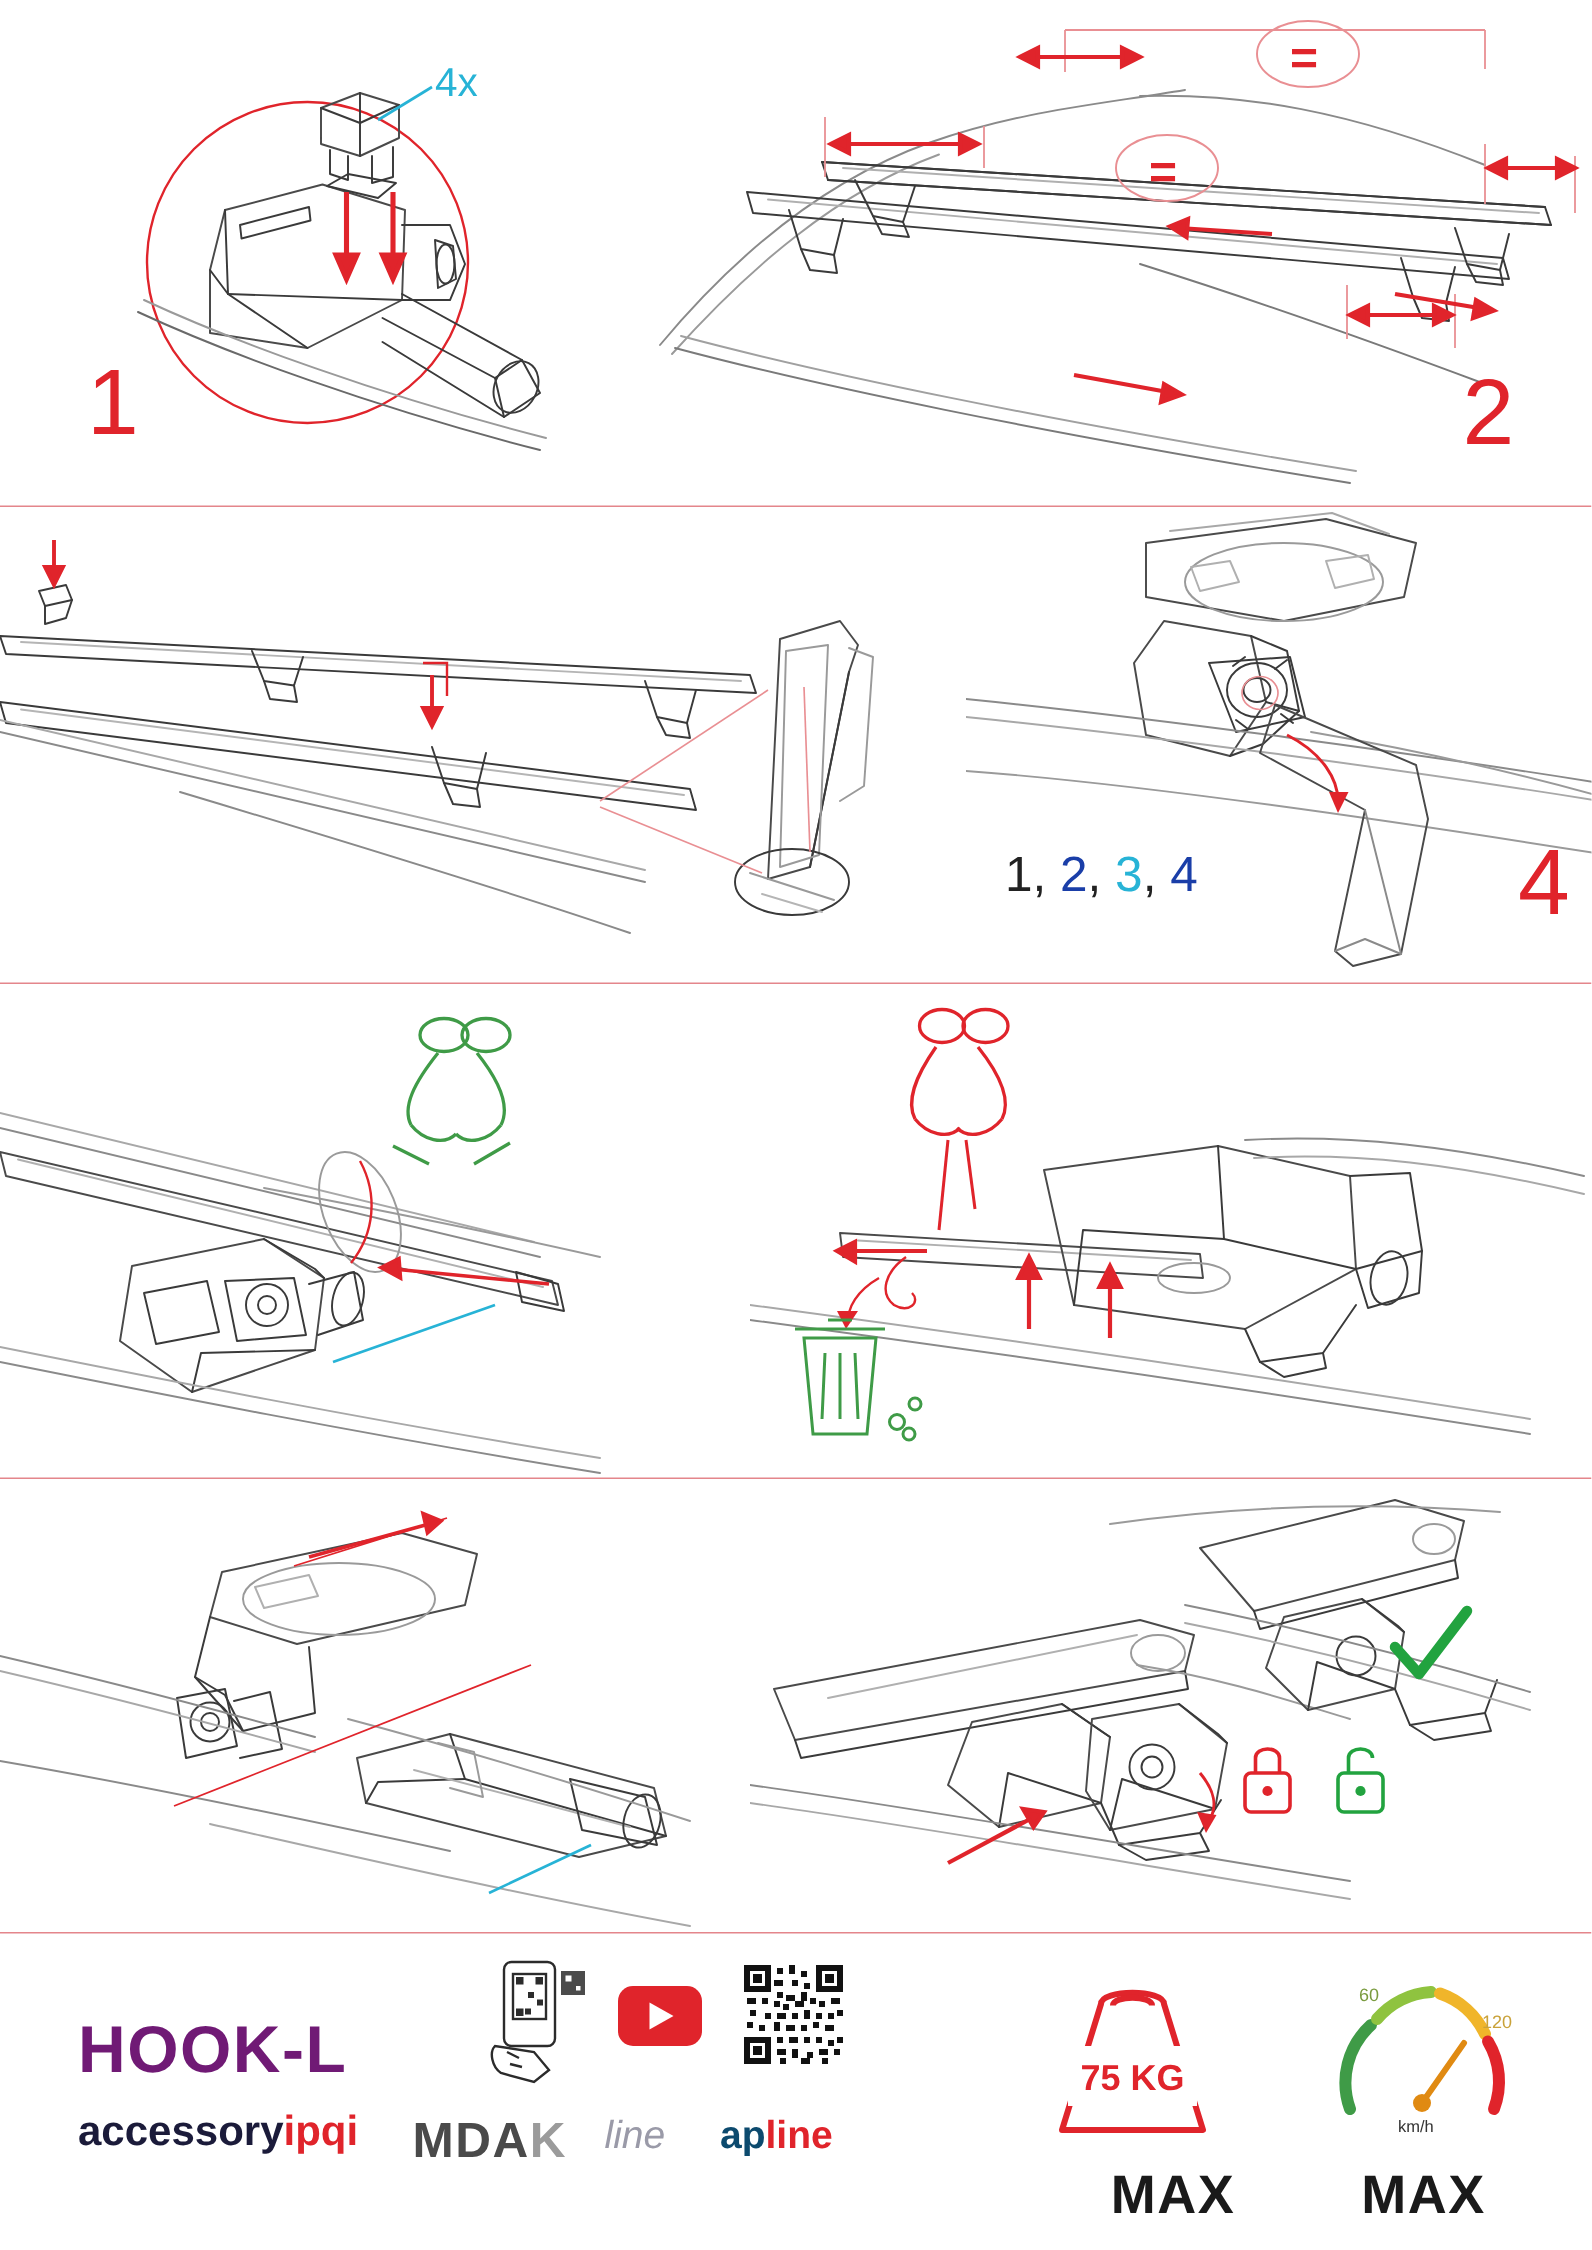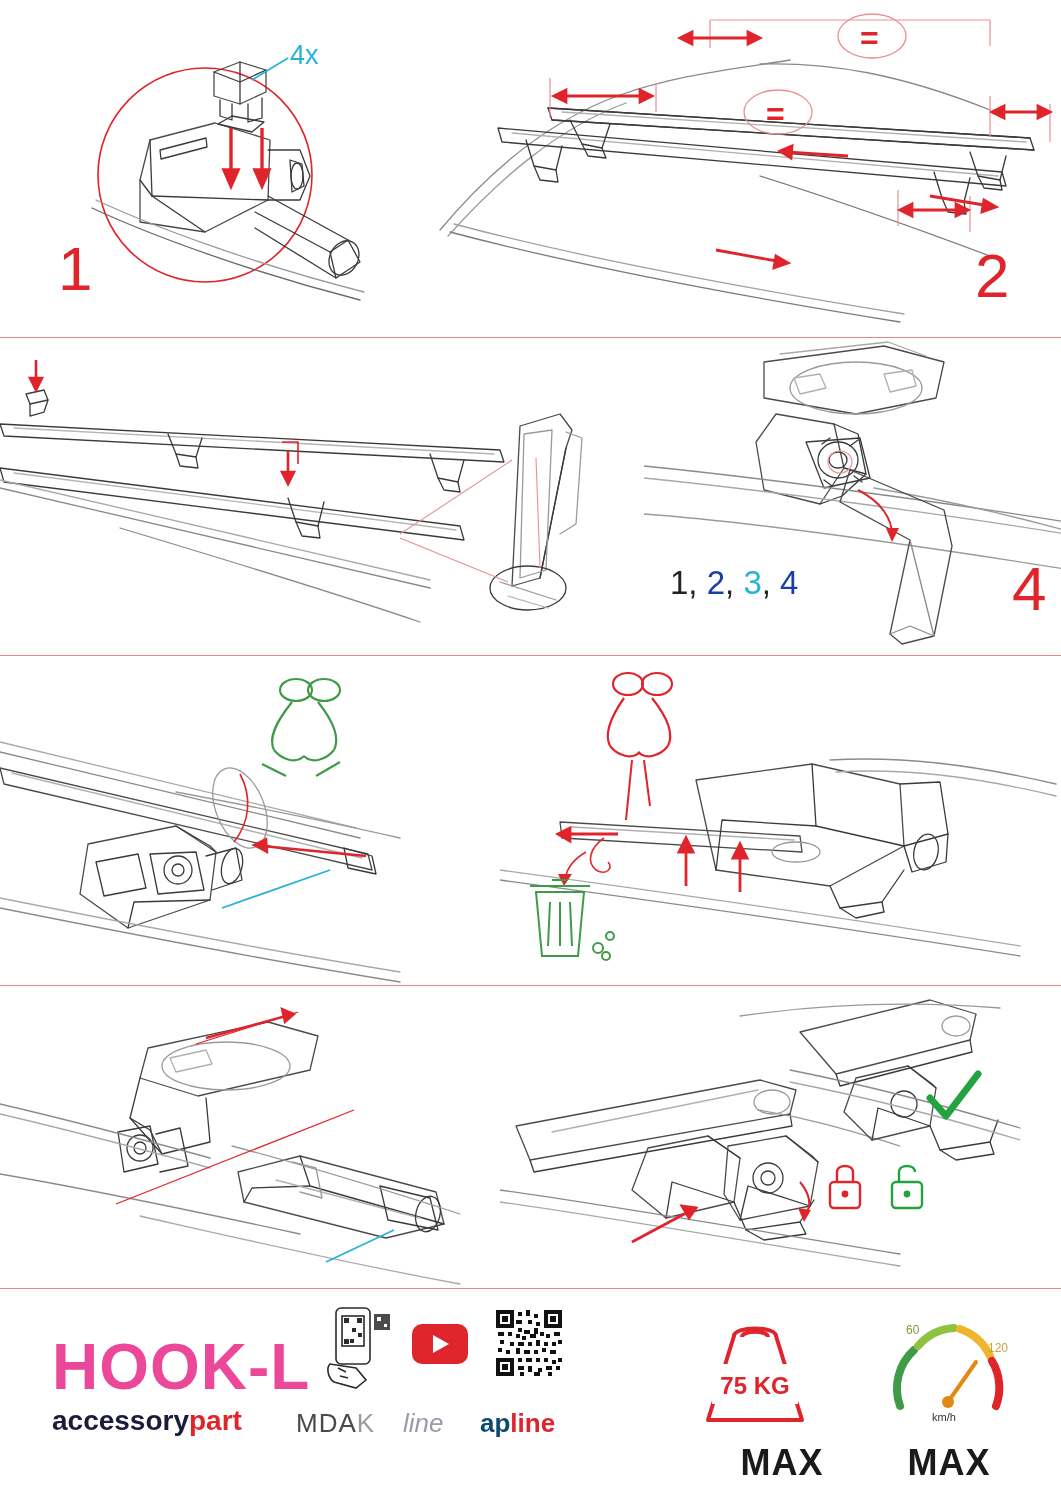--- a/index.html
+++ b/index.html
@@ -7,25 +7,25 @@
   .sheet{position:relative;width:1061px;height:1500px;}
   .hr{position:absolute;left:0;width:1061px;height:1px;background:#e4868b;}
   .panel{position:absolute;overflow:hidden;}
   .stepnum{position:absolute;font-family:"Liberation Sans",sans-serif;font-weight:400;color:#e0242b;font-size:62px;line-height:1;letter-spacing:1px;}
   .lbl{position:absolute;font-size:22px;line-height:1;}
   .lbl.cy{color:#27b3d6;}
   .lbl.red{color:#e0242b;}
   svg{display:block;}
   
   .footer{position:absolute;left:0;top:1290px;width:1061px;height:210px;}
-  .brand{position:absolute;left:52px;top:40px;font-size:64px;letter-spacing:1px;color:#ec4899;font-weight:700;}
+  .brand{position:absolute;left:52px;top:52px;font-size:44px;letter-spacing:1px;color:#701a75;font-weight:700;}
   .brand-sub{position:absolute;left:52px;top:115px;font-size:28px;font-weight:700;}
   .brand-sub .a{color:#1b1b3a;}
   .brand-sub .b{color:#e0242b;}
-  .mdak{position:absolute;left:296px;top:118px;font-size:26px;font-weight:400;color:#4a4a4a;letter-spacing:1px;}
+  .mdak{position:absolute;left:275px;top:118px;font-size:33px;font-weight:700;color:#4a4a4a;letter-spacing:1px;}
   .mdak .k{color:#9b9b9b;}
   .ipqi{position:absolute;left:403px;top:118px;font-size:26px;color:#9a9aa8;font-style:italic;}
   .apline{position:absolute;left:480px;top:118px;font-size:26px;font-weight:700;}
   .apline .ap{color:#0c4a6e;}
   .apline .line{color:#e0242b;text-align:center;}
   .wt{position:absolute;left:690px;top:30px;width:130px;height:110px;}
   .wt .kg{position:absolute;left:0;top:52px;width:130px;text-align:center;color:#e0242b;font-size:24px;font-weight:700;}
   .maxlbl{position:absolute;font-size:36px;font-weight:700;letter-spacing:1px;color:#1a1a1a;}
   .qr{position:absolute;}
   .yt{position:absolute;left:412px;top:34px;width:56px;height:40px;background:#e0242b;border-radius:10px;}
@@ -493,21 +493,21 @@
       <g stroke="#22a33f" stroke-width="7" fill="none" stroke-linecap="round" stroke-linejoin="round">
         <path d="M430 112 L446 130 L478 88"></path>
       </g>
     </svg>
 
   </div>
 
   <div class="footer">
 
     <div class="brand">HOOK-L</div>
-    <div class="brand-sub"><span class="a">accessory</span><span class="b">part</span></div>
+    <div class="brand-sub"><span class="a">accessory</span><span class="b">ipqi</span></div>
 
     <div class="mdak"><span>MDA</span><span class="k">K</span></div>
     <div class="ipqi">line</div>
     <div class="apline"><span class="ap">ap</span><span class="line">line</span></div>
 
     <svg class="qr" style="left:322px;top:16px" width="72" height="84" viewBox="0 0 72 84">
       <g fill="none" stroke="#2b2b2b" stroke-width="1.6">
         <rect x="14" y="2" width="34" height="56" rx="5"></rect>
         <rect x="20" y="10" width="22" height="30"></rect>
         <path d="M8 58 C4 62 6 72 12 76 L34 82 L44 74 L34 62 Z"></path>

